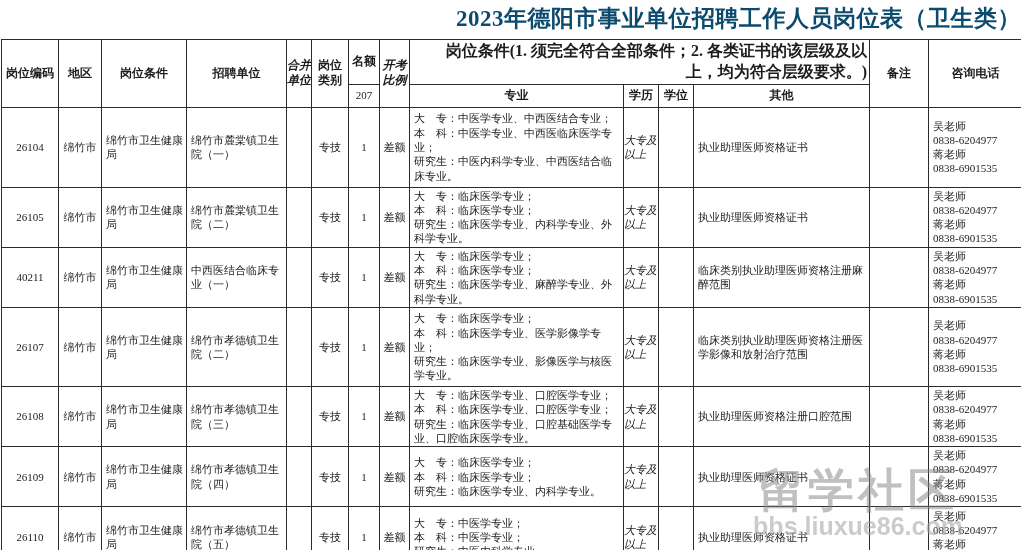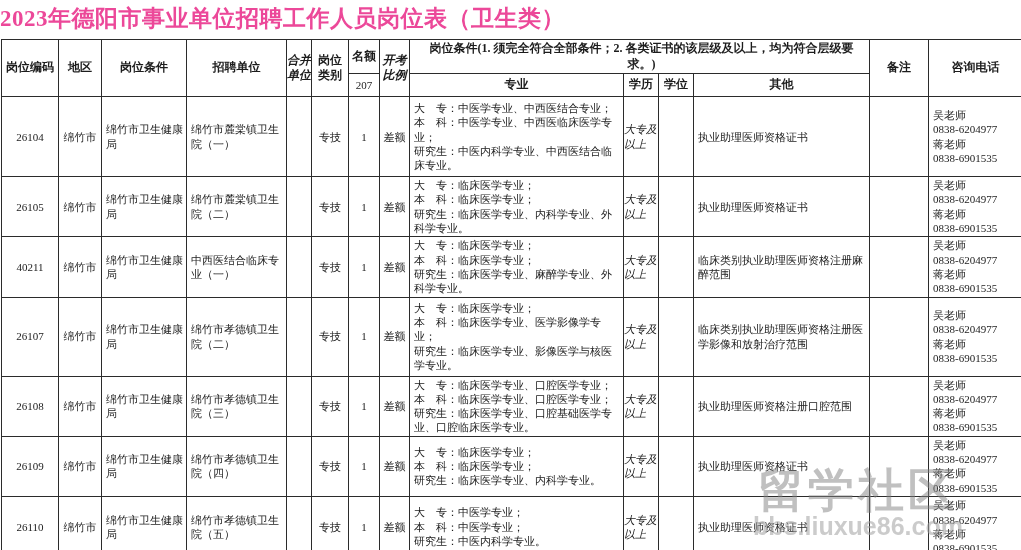--- a/index.html
+++ b/index.html
@@ -1,26 +1,26 @@
 <!DOCTYPE html>
 <html><head>
 <meta charset="utf-8">
 <style>
   html,body{margin:0;padding:0;background:#fff;}
   #page{position:relative;width:1021px;height:550px;background:#fff;overflow:hidden;
         font-family:"Liberation Serif","DejaVu Serif",serif;color:#1c1c1c;}
-  #title{width:100%;text-align:left;font-size:23px;font-weight:bold;
-         padding-top:3px;letter-spacing:0.5px;color:#ec4899;}
+  #title{width:100%;text-align:right;font-size:23px;font-weight:bold;
+         padding-top:3px;letter-spacing:0.5px;color:#0c4a6e;}
   table{border-collapse:collapse;table-layout:fixed;width:1019px;margin:5px 1px 0 1px;}
   th,td{border:1px solid #2b2b2b;font-size:11px;line-height:1.3;padding:1px 2px;
         vertical-align:middle;text-align:center;overflow:hidden;}
   thead th{font-weight:bold;font-size:12px;}
   .pre{white-space:pre-line;}
   .left{text-align:left;padding-left:4px;}
-  .cond{text-align:center;padding-left:6px;font-size:12px;margin-left:40px;}
+  .cond{text-align:right;padding-left:6px;font-size:16px;margin-left:40px;}
   .tight{padding:0;font-style:italic;}
   tbody tr:nth-child(1){height:80px;}
   tbody tr:nth-child(2){height:59px;}
   tbody tr:nth-child(3){height:59px;}
   tbody tr:nth-child(4){height:79px;}
   tbody tr:nth-child(5){height:59px;}
   tbody tr:nth-child(6){height:59px;}
   tbody tr:nth-child(7){height:61px;}
   thead tr:nth-child(1){height:30px;}
   thead tr:nth-child(2){height:23px;}

